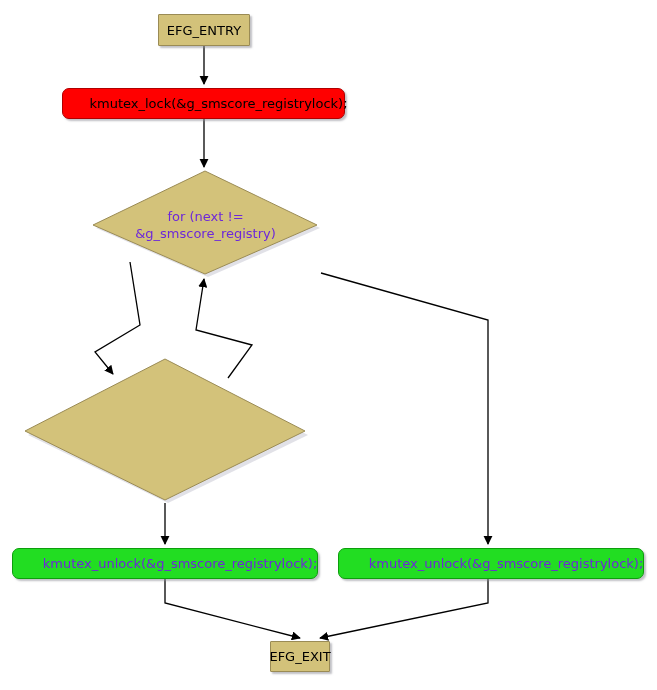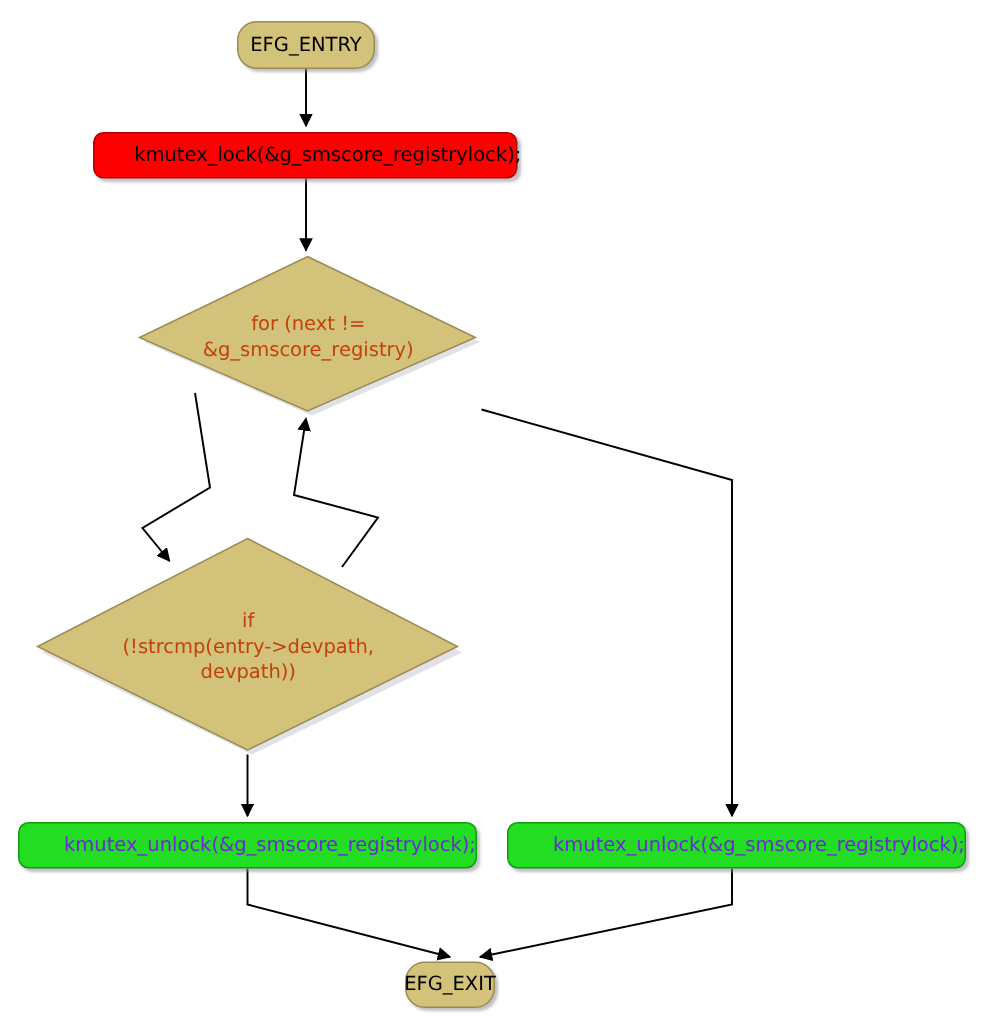--- a/index.html
+++ b/index.html
@@ -25,21 +25,21 @@
     width: 657px;
     height: 690px;
   }
   .node {
     position: absolute;
     box-sizing: border-box;
   }
   
   .terminal {
     border: 1px solid #9A8B55;
-    border-radius: 13px;
+    border-radius: 1px;
     background: #D3C27A;
     box-shadow: 2px 2px 2px rgba(140,140,150,0.55);
     display: flex;
     align-items: center;
     justify-content: center;
     color: #000000;
     font-size: 13px;
     white-space: nowrap;
   }
   
@@ -73,21 +73,21 @@
   .decision .dshape {
     position: absolute;
     left: 0; top: 0;
     width: 100%; height: 100%;
   }
   .decision .dlabel {
     position: relative;
     text-align: center;
     font-size: 13px;
     line-height: 17px;
-    color: #c2410c;
+    color: #6d28d9;
     white-space: pre-line;
     z-index: 2;
   }
 </style>
 </head>
 <body>
 
 <div id="canvas">
 
   <svg id="edges" viewBox="0 0 657 690" xmlns="http://www.w3.org/2000/svg">
@@ -129,23 +129,20 @@
     </svg>
     <div class="dlabel">for (next !=
 &amp;g_smscore_registry)</div>
   </div>
 
   <div class="node decision" style="left:22px; top:358px; width:287px; height:146px;">
     <svg class="dshape" viewBox="0 0 287 146" preserveAspectRatio="none">
       <polygon points="146,6 286,77 146,145 6,77" fill="#c9c9d4" opacity="0.55"></polygon>
       <polygon points="143,1 283,73 143,142 3,73" fill="#D3C27A" stroke="#9A8B55" stroke-width="1"></polygon>
     </svg>
-    <div class="dlabel">if
-(!strcmp(entry-&gt;devpath,
-devpath))</div>
   </div>
 
   <div class="node process green" style="left:12px; top:548px; width:306px; height:31px;">
     <span>kmutex_unlock(&amp;g_smscore_registrylock);</span>
   </div>
 
   <div class="node process green" style="left:338px; top:548px; width:306px; height:31px;">
     <span>kmutex_unlock(&amp;g_smscore_registrylock);</span>
   </div>
 

